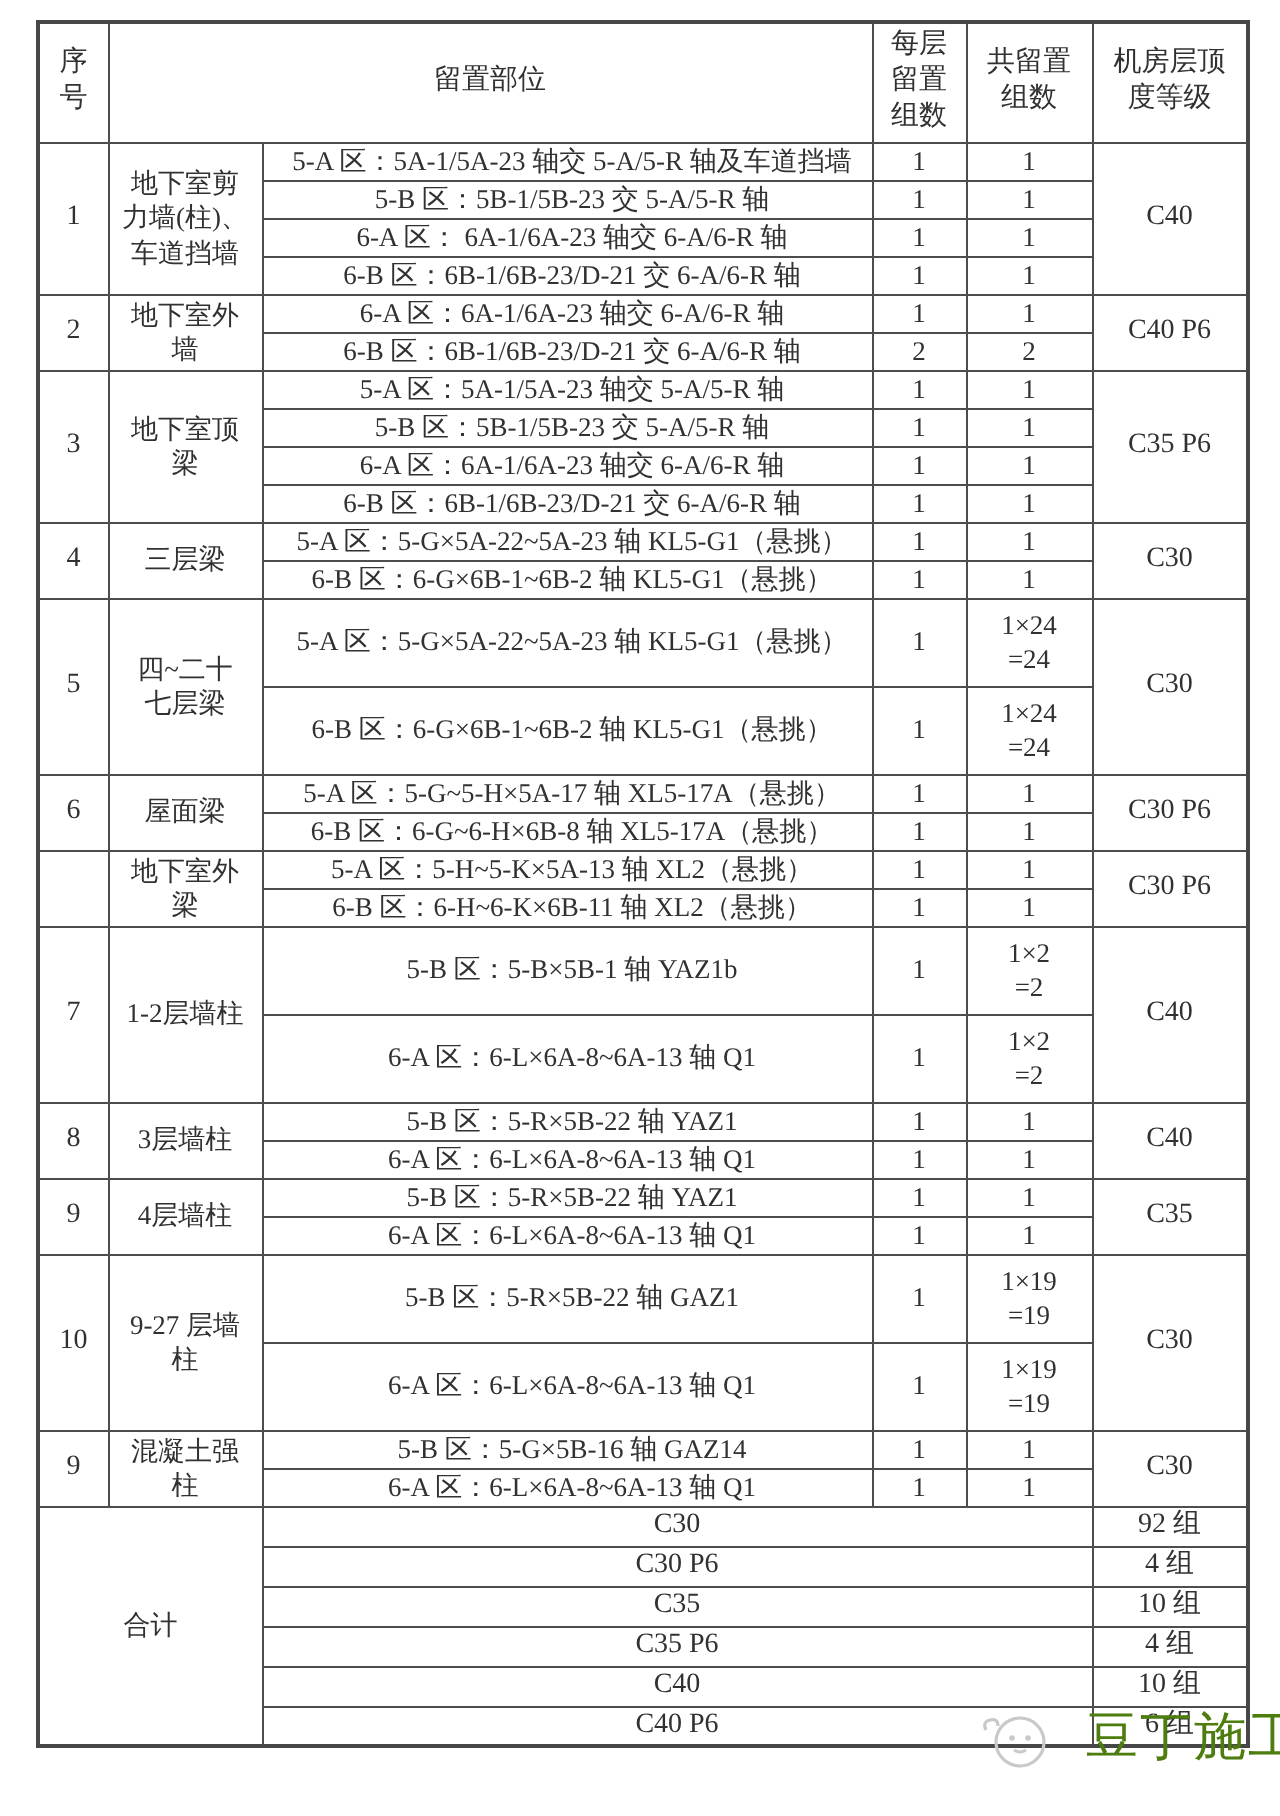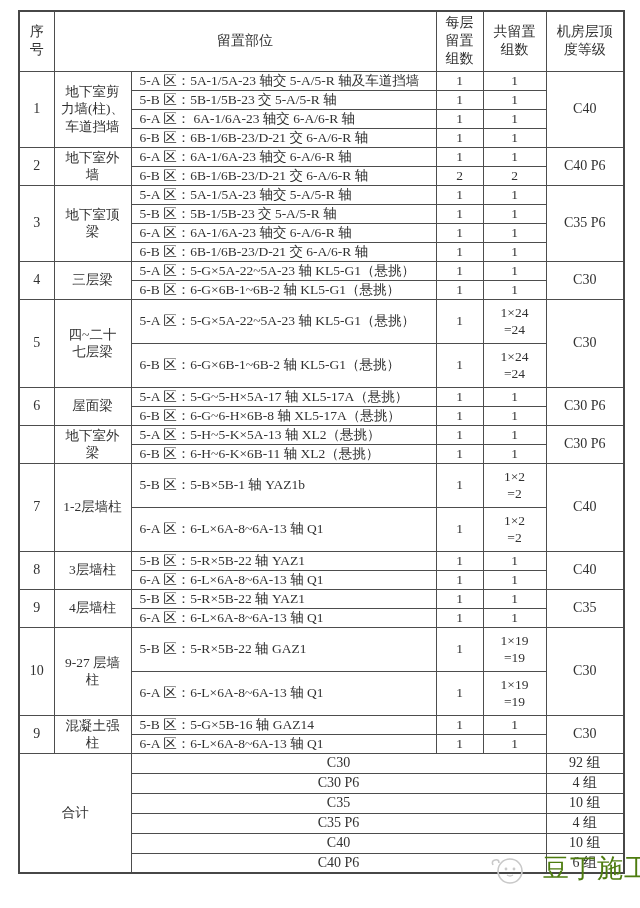--- a/index.html
+++ b/index.html
@@ -16,21 +16,21 @@
     border:1px solid #4d4d4d;
     text-align:center;vertical-align:middle;
     font-size:13.5px;line-height:1.28;
     padding:0 2px;white-space:pre-line;
     box-sizing:border-box;overflow:hidden;
   }
   tr.hdr{height:60px;}
   tr.h19{height:19px;}
   tr.h44{height:44px;}
   tr.h20{height:20px;}
-  td.detail{text-align:left;padding:0 3px 0 8px;margin-top:29px;}
+  td.detail{text-align:center;padding:0 3px 0 8px;margin-top:29px;}
   td.name{font-size:13.5px;margin-top:32px;}
   td.serial{font-size:14px;}
   td.grade{font-size:14px;}
   td.hcell{font-size:14px;}
   td.sumgrade{font-size:14px;}
   td.sumcount{font-size:14px;}
   .watermark{
     position:absolute;left:489px;top:851px;
     display:flex;align-items:flex-start;gap:14px;
     color:#4d7c0f;pointer-events:none;

